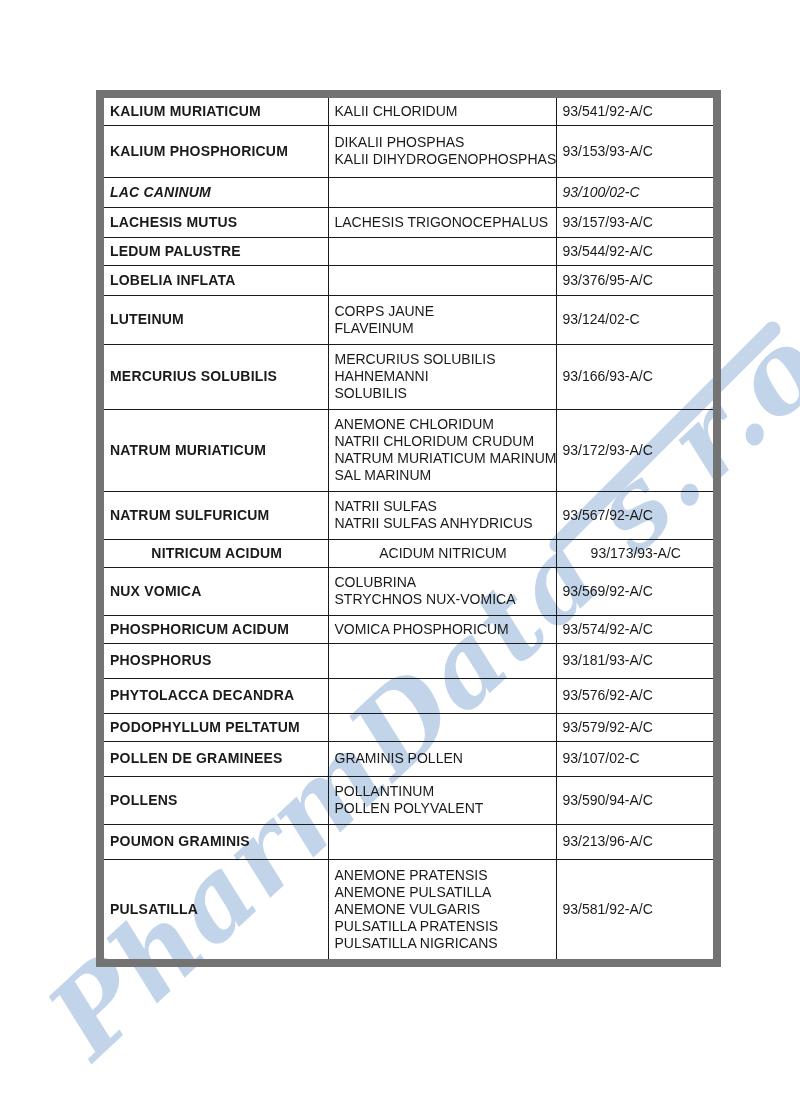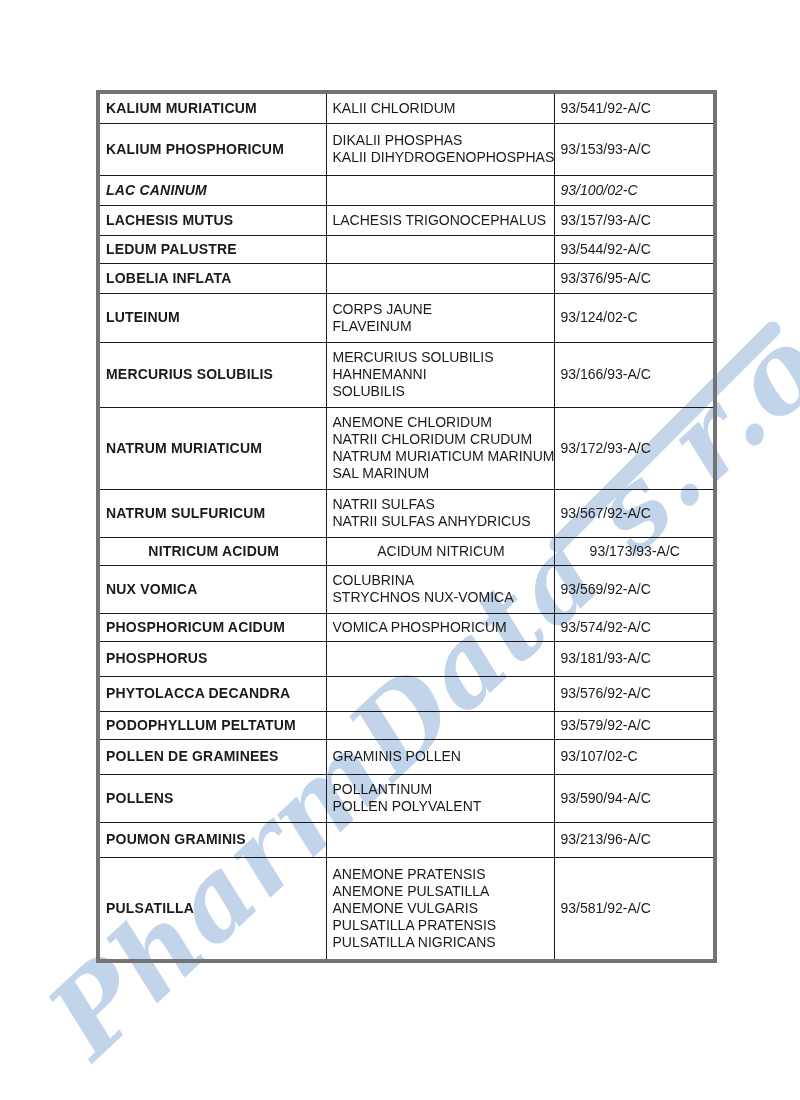--- a/index.html
+++ b/index.html
@@ -53,21 +53,21 @@
     z-index: 1;
   }
   table.substances td {
     border: 1px solid #1a1a1a;
     vertical-align: middle;
     padding: 3px 4px 3px 6px;
     font-size: 14px;
     line-height: 17px;
     overflow: hidden;
   }
-  table.substances { border: 4px solid #737373; }
+  table.substances { border: 8px solid #737373; }
   td.col-name {
     font-weight: 700;
     font-size: 14.5px;
     letter-spacing: 0.2px;
   }
   td.col-syn div { white-space: nowrap; }
   td.col-code { white-space: nowrap; }
 </style>
 </head>
 <body>

